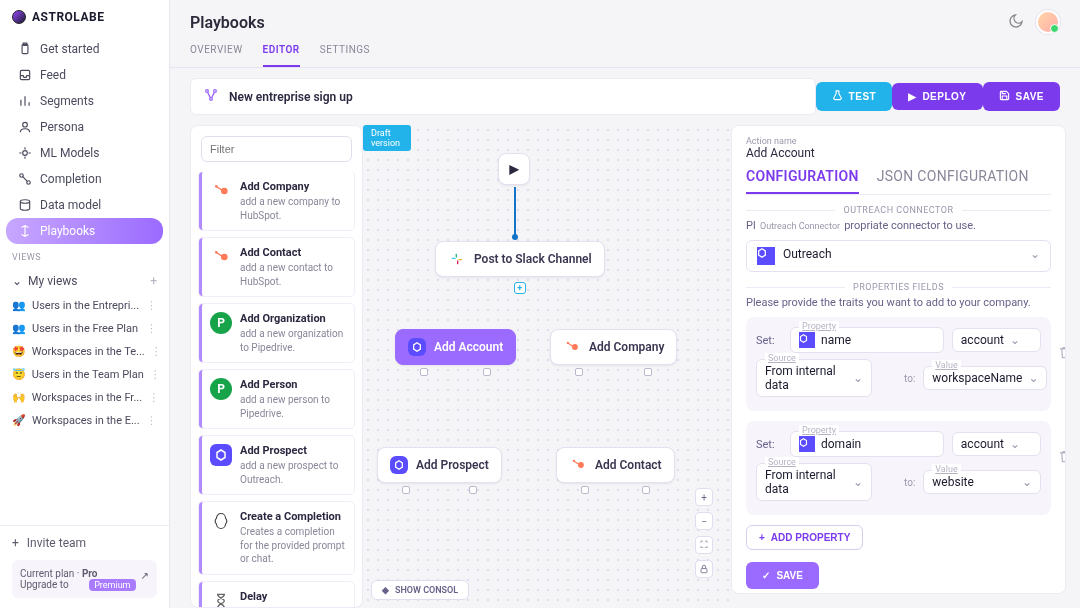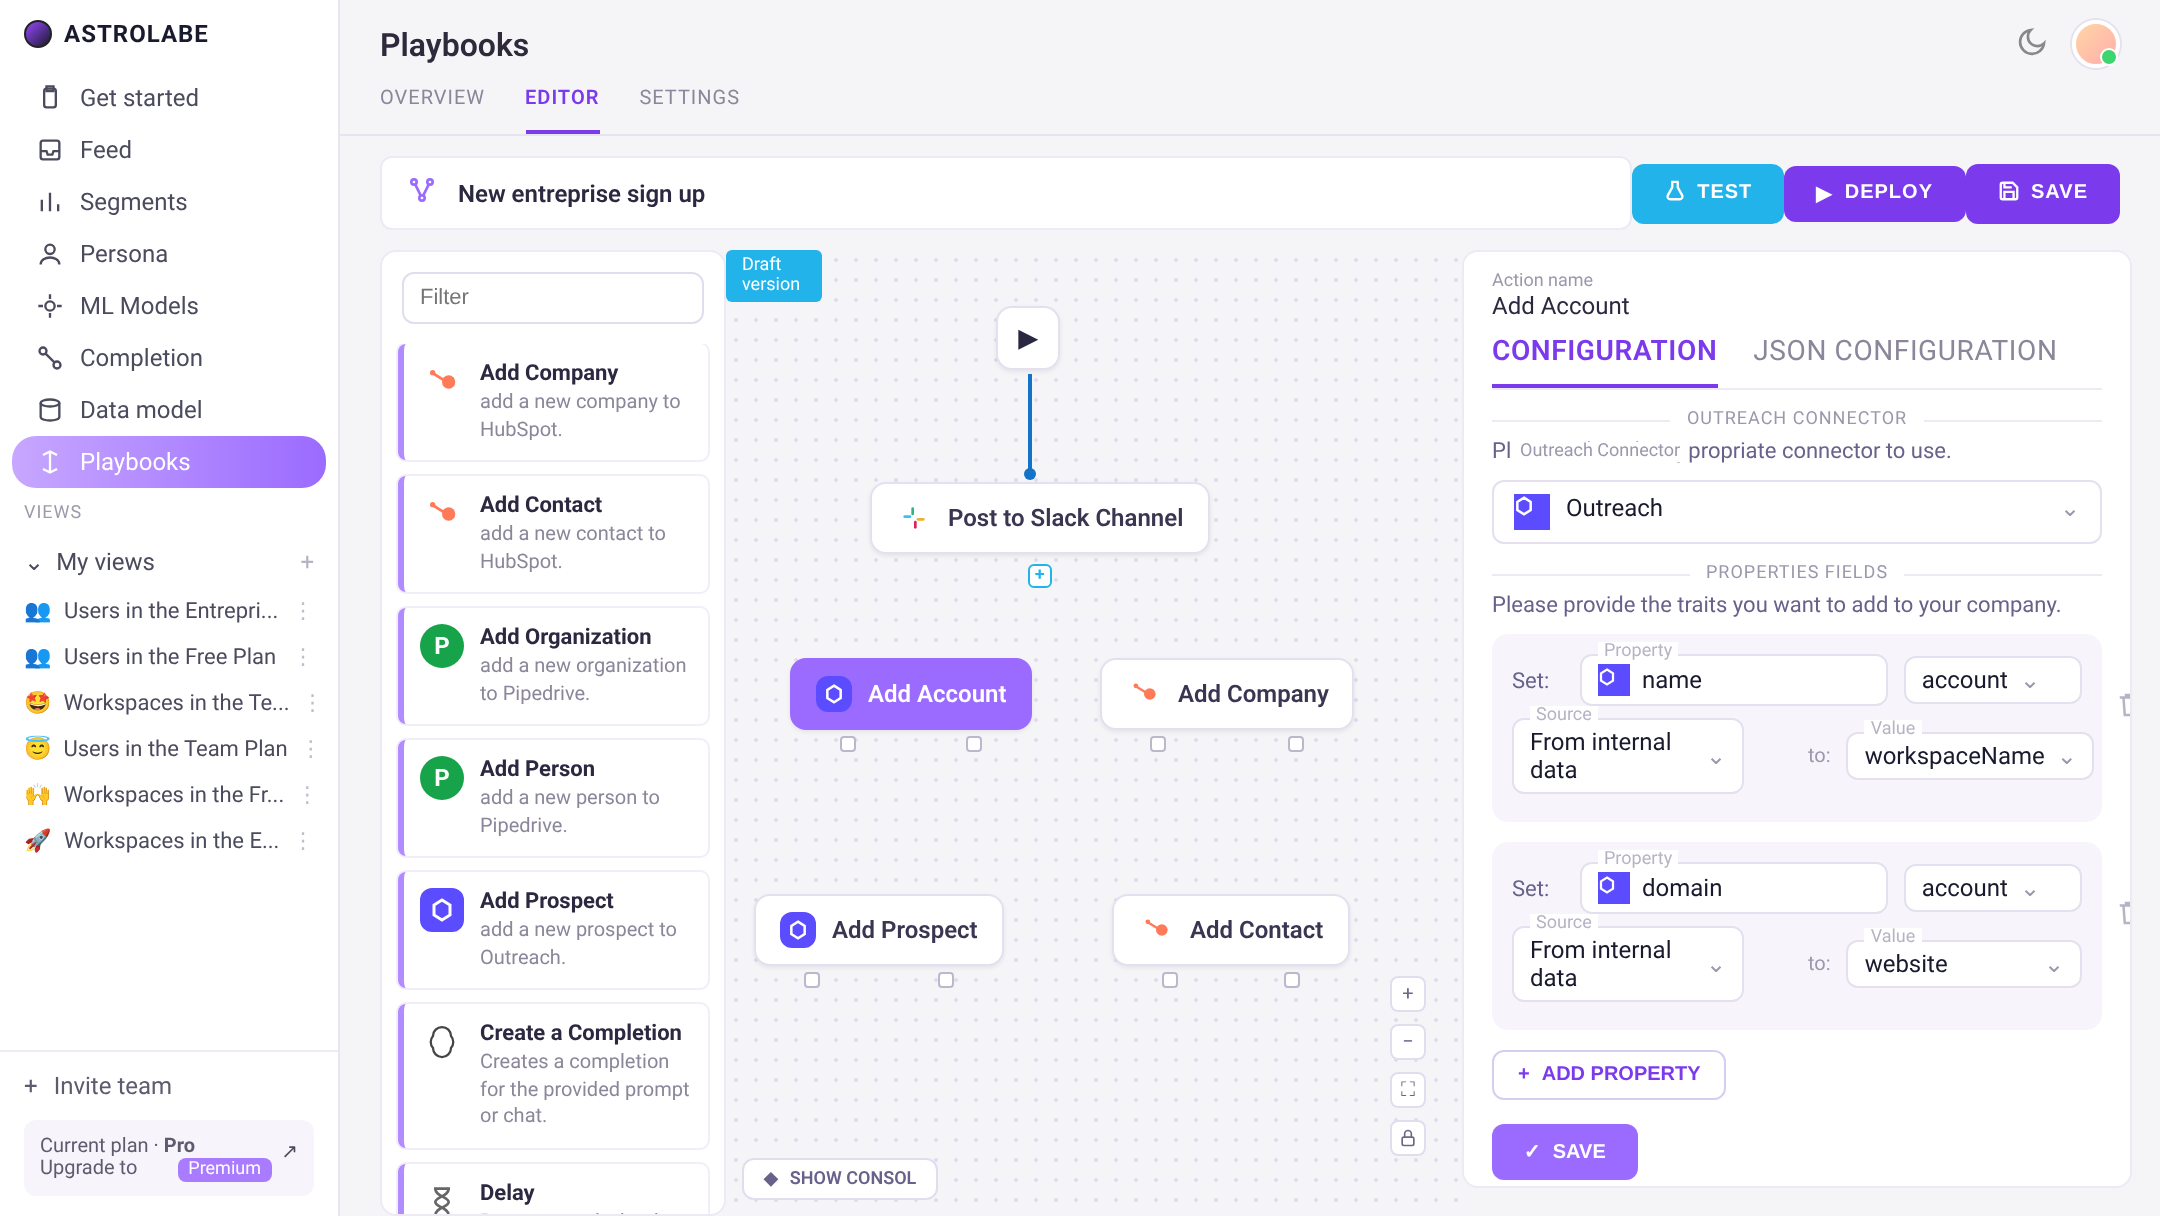--- a/index.html
+++ b/index.html
@@ -96,21 +96,21 @@
     .section-help{font-size:11px;color:#67628a;margin-bottom:8px;}
     .connector-box{display:flex;gap:8px;border:1px solid #e4e0ef;border-radius:6px;padding:6px 10px;margin-bottom:10px;cursor:pointer;}
     .connector-box .chev{margin-left:auto;color:#9c97ac;}
     .conn-label{position:absolute;margin-top:-19px;margin-left:10px;background:#fff;padding:0 4px;font-size:9px;color:#9c97ac;}
 
     .prop-group{background:#f7f5fb;border-radius:8px;padding:10px 10px 8px 10px;margin-bottom:10px;position:relative;}
     .prop-row{display:flex;align-items:center;gap:8px;margin-bottom:6px;}
     .prop-label{font-size:11px;color:#67628a;width:26px;}
     .pill{display:flex;align-items:center;gap:6px;border:1px solid #e4e0ef;background:#fff;border-radius:6px;padding:4px 8px;flex:1;position:relative;}
     .pill.mini{flex:0 0 auto;padding:4px 20px 4px 8px;}
-    .pill .tiny-label{position:absolute;top:-7px;left:8px;background:#fff;font-size:9px;color:#b7b3c5;padding:0 3px;}
+    .pill .tiny-label{position:absolute;top:-7px;left:8px;background:#fff;font-size:9px;color:#b7b3c5;padding:0 3px;text-decoration:underline;}
     .pill .chev{margin-left:auto;color:#9c97ac;}
     .trash{color:#b7b3c5;cursor:pointer;position:absolute;right:-22px;top:28px;}
     .to-label{font-size:10px;color:#9c97ac;margin-left:24px;}
     .add-prop{border:1px solid #d7cdf3;color:#7c3aed;background:#fff;border-radius:6px;padding:6px 12px;font-size:10px;display:inline-flex;align-items:center;gap:6px;cursor:pointer;font-weight:600;}
     .save-btn{margin-top:12px;background:#9b6bff;color:#fff;border:none;padding:8px 16px;border-radius:6px;font-size:10px;font-weight:600;display:inline-flex;gap:6px;align-items:center;cursor:pointer;}
 
     ::-webkit-scrollbar{width:6px;height:6px;}
     ::-webkit-scrollbar-thumb{background:#d8d3e5;border-radius:3px;}
   </style>
 </head>

